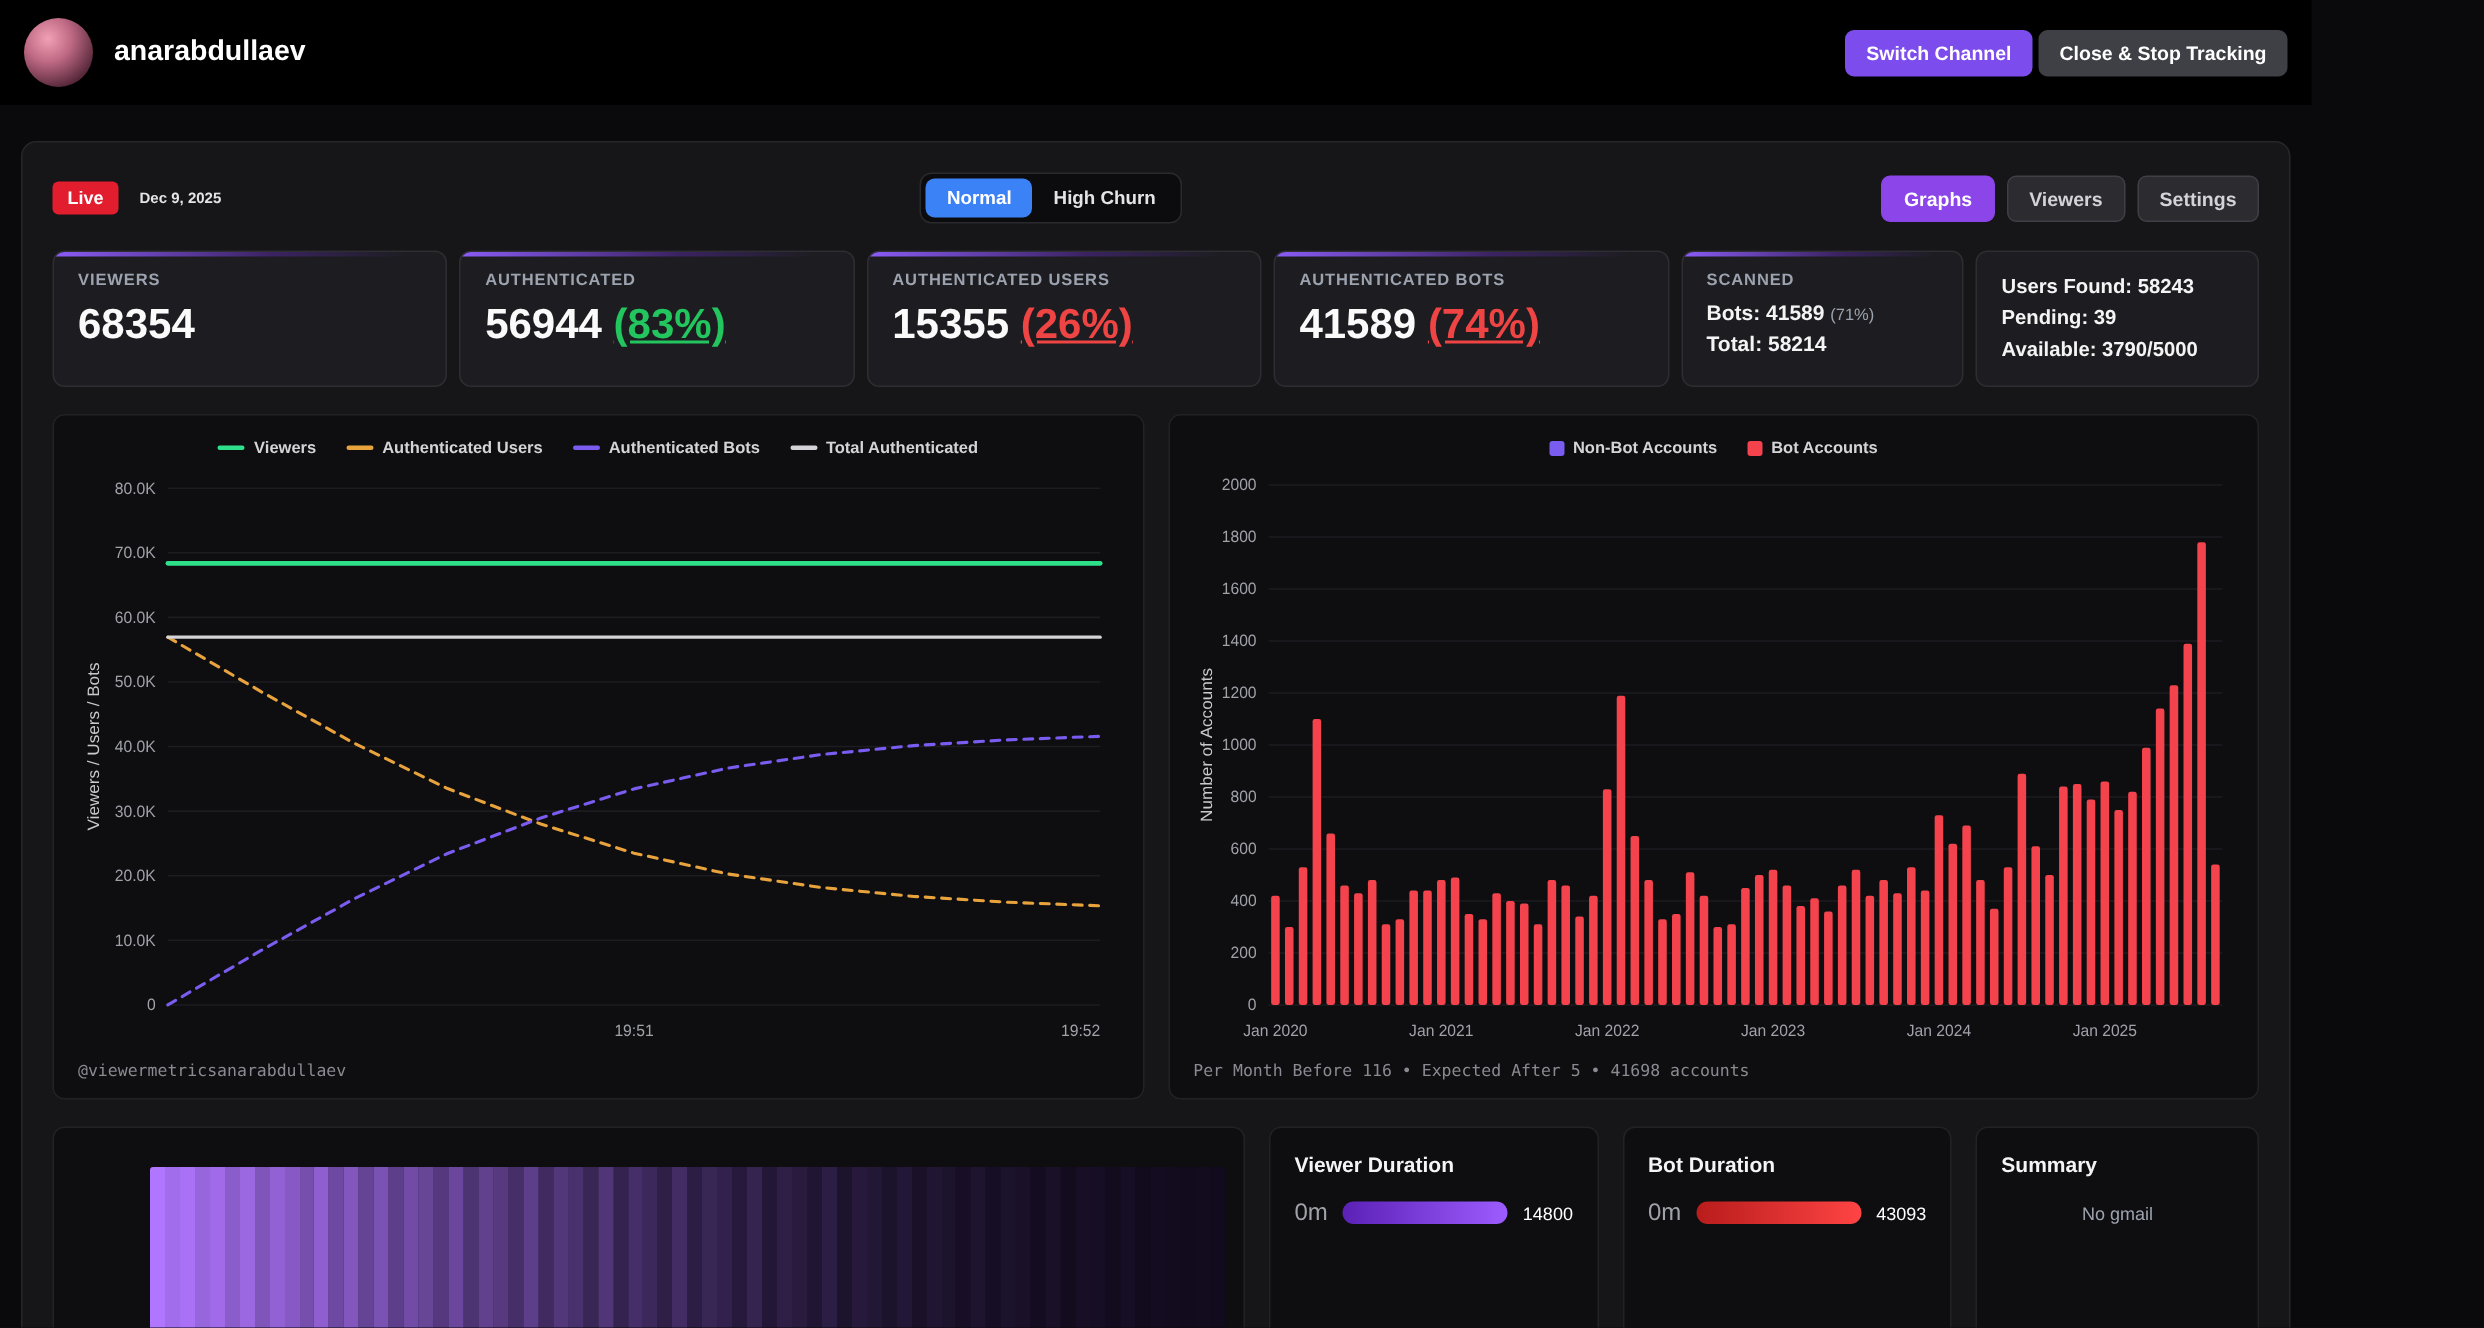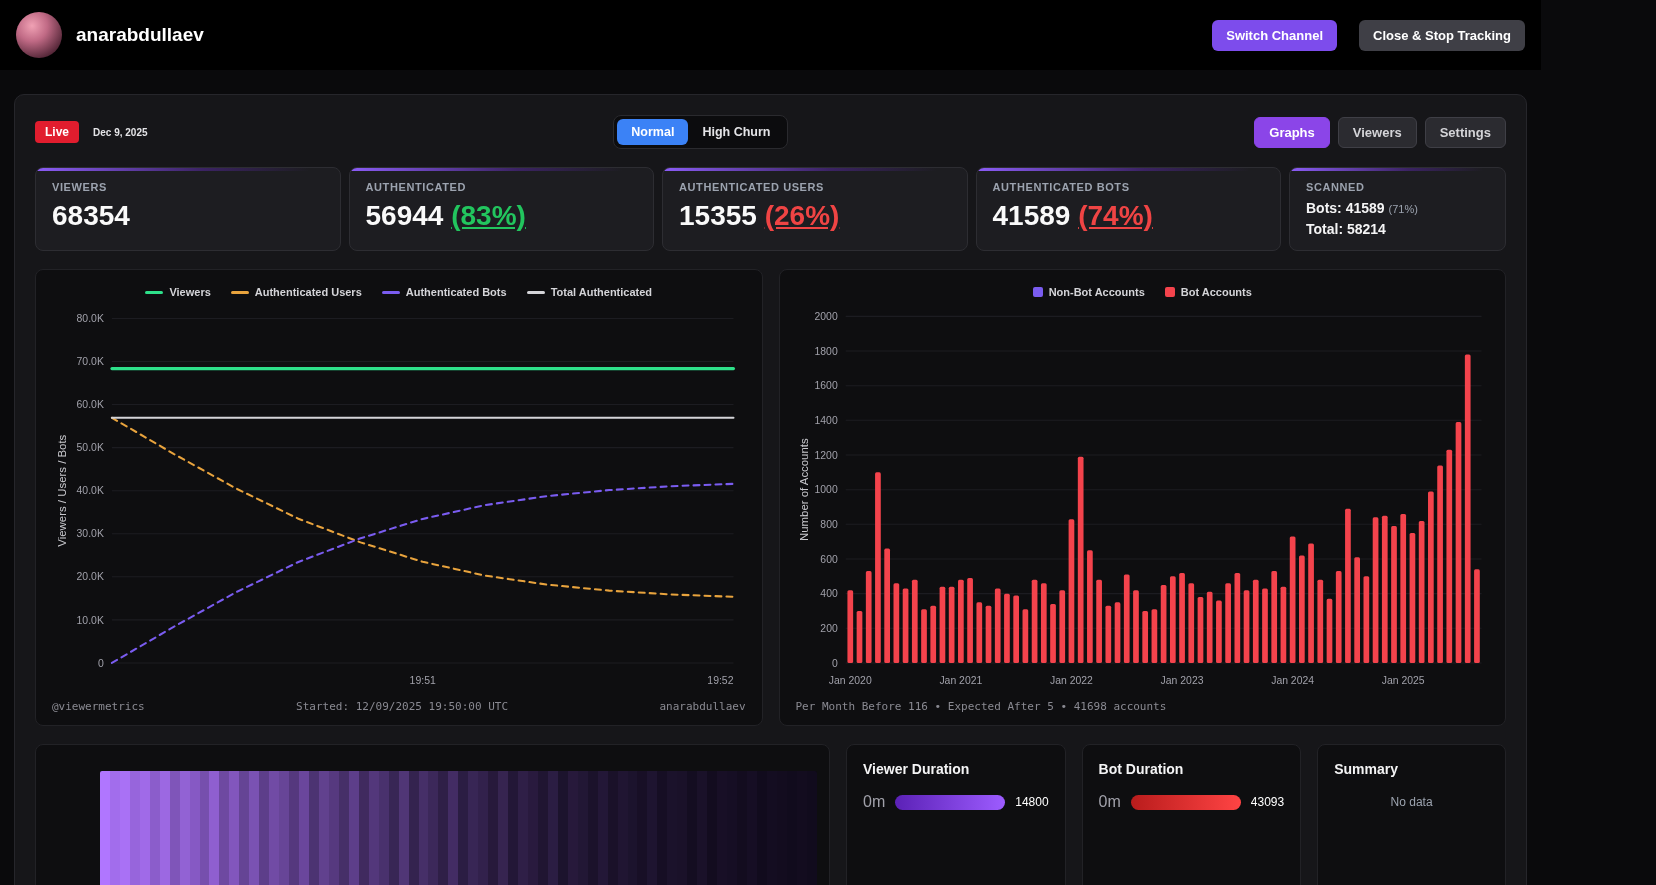--- a/index.html
+++ b/index.html
@@ -7,21 +7,21 @@
     font-family:"Liberation Sans",sans-serif;color:#e4e4e7;}
   .app{width:1541px;}
 
   
   header{display:flex;align-items:center;gap:14px;background:#000;padding:12px 16px;height:70px;}
   .avatar{width:46px;height:46px;border-radius:50%;flex:none;
     background:radial-gradient(circle at 35% 30%,#f0a1b4 0%,#c06a85 35%,#5a2a3c 75%,#241018 100%);}
   .hinfo{flex:1;min-width:0;}
   .uname{font-size:19px;font-weight:700;color:#fff;}
   .usub{font-size:12.5px;font-weight:600;color:#d8d8dc;margin-top:3px;white-space:nowrap;}
-  .hbtns{display:flex;gap:22px;flex:none;justify-content:center;}
+  .hbtns{display:flex;gap:4px;flex:none;justify-content:center;}
   .btn{border:none;border-radius:6px;padding:8px 14px;font-size:13px;font-weight:700;
     cursor:pointer;font-family:inherit;color:#fff;}
   .btn.purple{background:#7d4cec;}
   .btn.gray{background:#3f3f46;}
 
   
   .panel{width:1513px;margin:24px 0 0 14px;background:#161619;border:1px solid #26262b;
     border-radius:10px;padding:20px;}
 
   .controls{display:flex;align-items:center;justify-content:space-between;height:34px;}
@@ -144,20 +144,25 @@
           <span class="pct red">(74%)</span>
         </div>
       </div>
       <div class="card sm accent">
         <div class="stat-label">SCANNED</div>
         <div class="scan-line">
           <span>Bots: 41589</span>
           <span class="dim">(71%)</span>
         </div>
         <div class="scan-line">Total: 58214</div>
+      </div>
+      <div class="card sm">
+        <div class="found-line">Users Found: 58243</div>
+        <div class="found-line">Pending: 39</div>
+        <div class="found-line">Available: 3790/5000</div>
       </div>
     </div>
 
     <div class="charts-row">
 
       <section class="chart-panel">
         <div class="legend" id="line-legend">
             <span class="legend-item">
               <span class="swatch line" style="background: rgb(46, 224, 138);"></span>
               <span>Viewers</span>
@@ -197,21 +202,20 @@
             <text x="371.5" y="364" text-anchor="middle" fill="#a1a1aa" font-size="10.5">19:51</text>
             <text x="683" y="364" text-anchor="end" fill="#a1a1aa" font-size="10.5">19:52</text>
             <polyline points="60.0,60.3 122.3,60.3 184.6,60.3 246.9,60.3 309.2,60.3 371.5,60.3 433.8,60.3 496.1,60.3 558.4,60.3 620.7,60.3 683.0,60.3" fill="none" stroke="#2ee08a" stroke-width="3" stroke-linecap="round" stroke-linejoin="round"></polyline>
             <polyline points="60.0,107.7 122.3,142.7 184.6,175.9 246.9,205.0 309.2,227.8 371.5,246.5 433.8,259.8 496.1,268.5 558.4,274.3 620.7,278.0 683.0,280.3" fill="none" stroke="#e8a33d" stroke-width="2" stroke-linecap="round" stroke-linejoin="round" stroke-dasharray="6 5"></polyline>
             <polyline points="60.0,344.0 122.3,309.0 184.6,275.8 246.9,246.7 309.2,223.9 371.5,205.2 433.8,191.9 496.1,183.2 558.4,177.4 620.7,173.7 683.0,171.4" fill="none" stroke="#7a5cf0" stroke-width="2" stroke-linecap="round" stroke-linejoin="round" stroke-dasharray="6 5"></polyline>
             <polyline points="60.0,107.7 122.3,107.7 184.6,107.7 246.9,107.7 309.2,107.7 371.5,107.7 433.8,107.7 496.1,107.7 558.4,107.7 620.7,107.7 683.0,107.7" fill="none" stroke="#d4d4d8" stroke-width="2" stroke-linecap="round" stroke-linejoin="round"></polyline>
             <text x="14" y="178" text-anchor="middle" fill="#c9c9ce" font-size="11" transform="rotate(-90 14 178)">Viewers / Users / Bots</text>
           </svg>
         <div class="chart-footer">
           <span>@viewermetrics</span>
-          <span class="c">Started: 12/09/2025 19:50:00 UTC</span>
           <span>anarabdullaev</span>
         </div>
       </section>
 
       <section class="chart-panel">
         <div class="legend" id="bar-legend">
             <span class="legend-item">
               <span class="swatch sq" style="background: rgb(122, 92, 240);"></span>
               <span>Non-Bot Accounts</span>
             </span>
@@ -419,19 +423,19 @@
         <div class="mini-title">Bot Duration</div>
         <div class="mini-row">
           <span class="mini-zero">0m</span>
           <span class="pill red"></span>
           <span class="mini-val">43093</span>
         </div>
       </section>
 
       <section class="mini-card">
         <div class="mini-title">Summary</div>
-        <div class="no-data">No data</div>
+        <div class="no-data">No gmail</div>
       </section>
 
     </div>
 
   </main>
 </div>
 
 </body></html>

